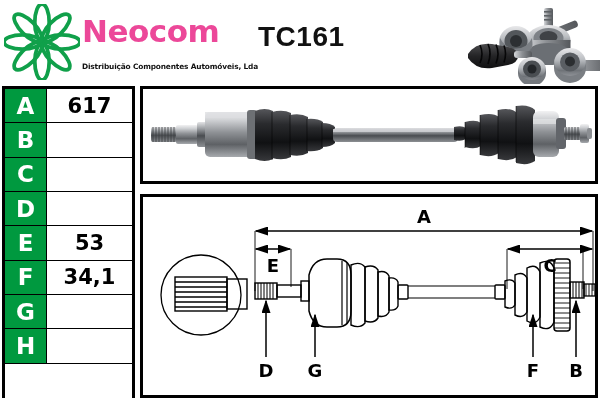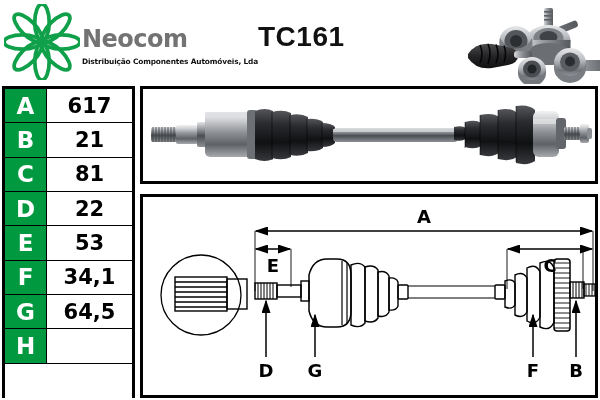--- a/index.html
+++ b/index.html
@@ -32,35 +32,34 @@
     position: absolute;
     left: 4px; top: 4px;
     width: 76px; height: 76px;
   }
   #brand-block {
     position: absolute;
     left: 82px; top: 14px;
     width: 170px;
   }
   #brand-name {
-    font-size: 24px;
+    font-size: 31px;
     font-weight: bold;
     letter-spacing: -0.5px;
-    color: #737373;
+    color: #ec4899;
     line-height: 34px;
     font-family: "DejaVu Sans", sans-serif;
-    margin-top: 8px;
   }
   #brand-tagline {
     font-size: 7.4px;
     font-weight: bold;
     color: #111111;
     letter-spacing: -0.15px;
     line-height: 10px;
-    margin-top: 1px;
+    margin-top: 14px;
     white-space: nowrap;
     font-family: "DejaVu Sans", sans-serif;
   }
   #product-title {
     position: absolute;
     left: 258px; top: 21px;
     font-size: 28px;
     font-weight: bold;
     color: #111111;
     letter-spacing: 0.5px;
@@ -251,41 +250,37 @@
     </div>
   </div>
 
   <div id="spec-table">
     <div class="spec-row">
       <div class="spec-key">A</div>
       <div class="spec-val">617</div>
     </div>
     <div class="spec-row">
       <div class="spec-key">B</div>
-      <div class="spec-val">21</div>
     </div>
     <div class="spec-row">
       <div class="spec-key">C</div>
-      <div class="spec-val">81</div>
     </div>
     <div class="spec-row">
       <div class="spec-key">D</div>
-      <div class="spec-val">22</div>
     </div>
     <div class="spec-row">
       <div class="spec-key">E</div>
       <div class="spec-val">53</div>
     </div>
     <div class="spec-row">
       <div class="spec-key">F</div>
       <div class="spec-val">34,1</div>
     </div>
     <div class="spec-row">
       <div class="spec-key">G</div>
-      <div class="spec-val">64,5</div>
     </div>
     <div class="spec-row">
       <div class="spec-key">H</div>
       <div class="spec-val"></div>
     </div>
     <div class="spec-row last">
       <div class="spec-key blank"></div>
       <div class="spec-val"></div>
     </div>
   </div>

